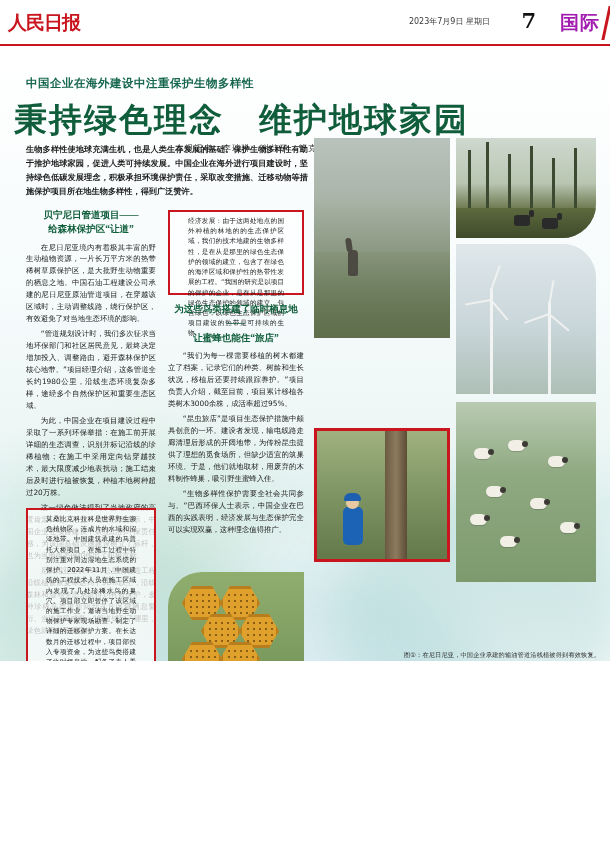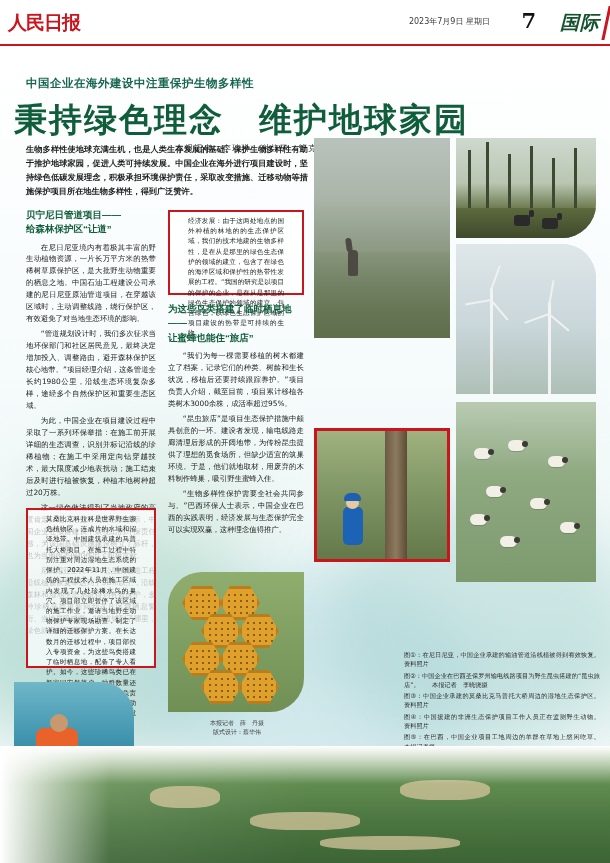--- a/index.html
+++ b/index.html
@@ -50,38 +50,37 @@
     font-size: 21px;
     font-weight: bold;
     color: #111;
     font-family: "DejaVu Serif", "Liberation Serif", serif;
   }
   .mast-section {
     position: absolute;
     right: 10px; top: 10px;
     font-size: 19px;
     font-weight: bold;
-    color: #14532d;
+    color: #a21caf;
     font-family: "DejaVu Serif", "Liberation Serif", serif;
     letter-spacing: 1px;
-    font-style: italic;
   }
   .mast-slash {
     position: absolute;
     right: 2px; top: 6px;
     width: 3px; height: 34px;
     background: #c9151e;
     transform: skewX(-12deg);
   }
 
   
   .page {
     position: absolute;
     left: 0; top: 46px;
-    width: 610px; height: 817px;
+    width: 610px; height: 615px;
     background: linear-gradient(180deg,#ffffff 0%, #f6fbfc 40%, #eef7f6 62%, #dff0ee 75%, #ffffff 100%);
     overflow: hidden;
   }
 
   
   .wash {
     position: absolute;
     border-radius: 50%;
     filter: blur(26px);
     pointer-events: none;
@@ -140,24 +139,24 @@
     line-height: 1.62;
     color: #222;
     text-align: justify;
   }
   .col p { margin: 0 0 3px 0; text-indent: 2em; }
 
   .subhead {
     font-size: 9.5px;
     font-weight: bold;
     color: #0f5d3a;
-    text-align: left;
+    text-align: center;
     margin: 4px 0 5px 0;
     line-height: 1.5;
-    font-family: Liberation Sans, sans-serif;
+    font-family: Liberation Serif, serif;
   }
   .subhead .l2 { display: block; }
 
   
   #col1 { left: 26px; top: 158px; width: 130px; }
   
   .hl-box {
     position: absolute;
     border: 2.5px solid #c9151e;
     box-sizing: border-box;

